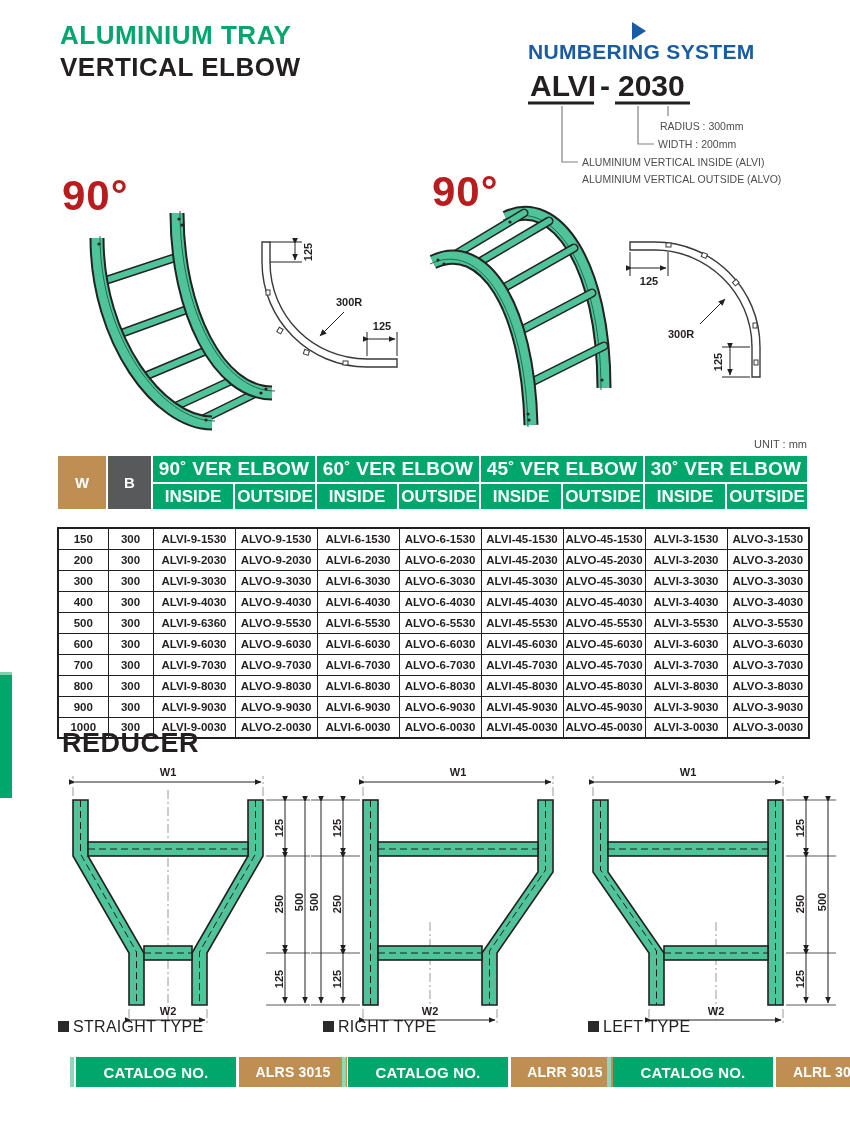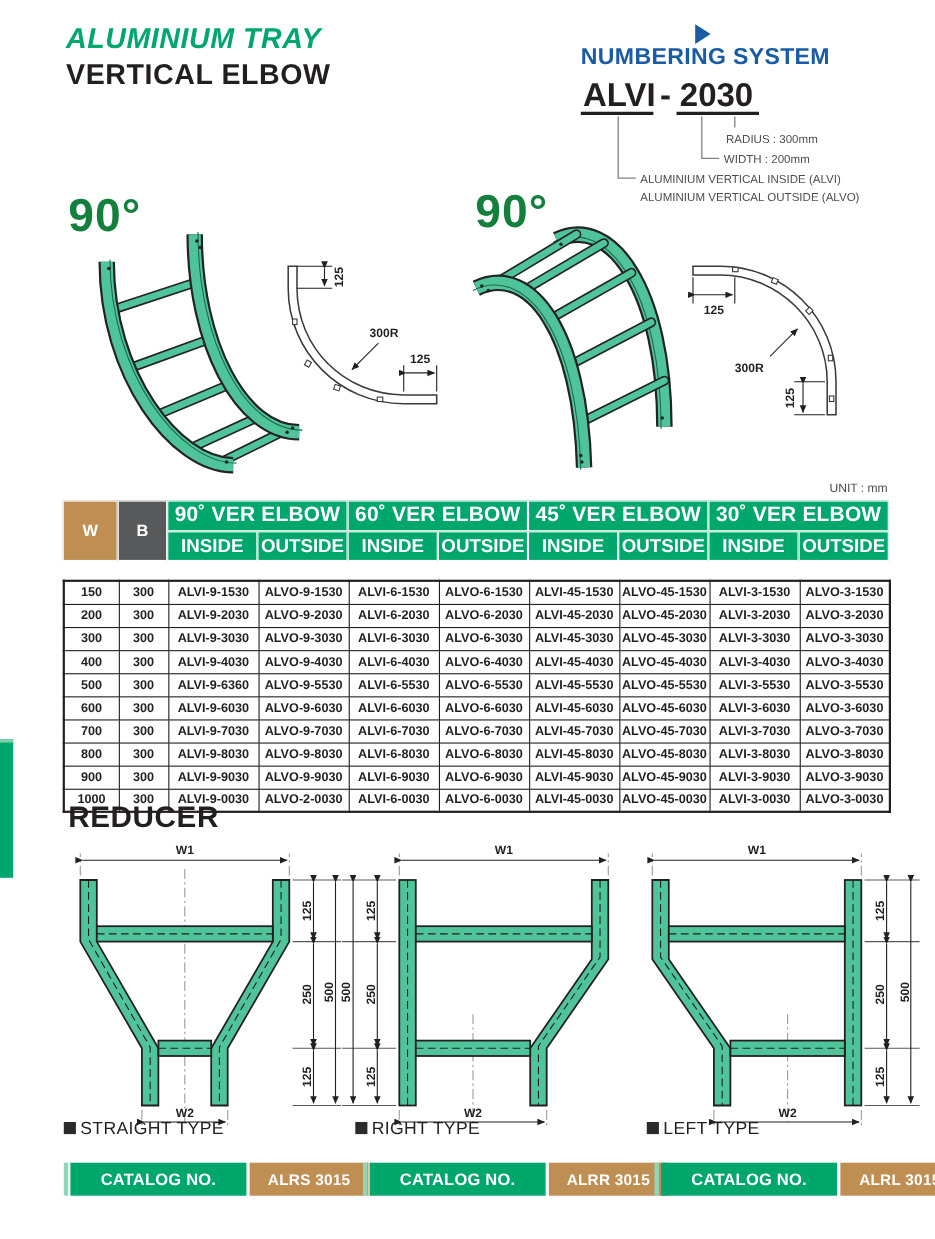--- a/index.html
+++ b/index.html
@@ -6,41 +6,41 @@
     --green:#00A76D; --ladder:#4FC39A; --tan:#BE8E53; --dark:#58595B;
     --blue:#1A5BA5; --ink:#231F20; --line:#6D6E71;
   }
   *{box-sizing:border-box; margin:0; padding:0;}
   body{
     width:850px; height:1126px; position:relative; background:#fff;
     font-family:"Liberation Sans", sans-serif; color:var(--ink); overflow:hidden;
   }
   .abs{position:absolute;}
   
-  .title1{left:60px; top:20px; font-size:26px; font-weight:bold; color:var(--green); letter-spacing:.5px;font-style:italic;}
+  .title1{left:60px; top:20px; font-size:26px; font-weight:bold; color:var(--green); letter-spacing:.5px;}
   .title2{left:60px; top:52px; font-size:26px; font-weight:bold; color:var(--ink); letter-spacing:.5px;}
   .numbering-head{left:528px; top:22px; font-size:21px; font-weight:bold; color:var(--blue); letter-spacing:.3px; display:flex; align-items:center;flex-direction:column;}
   .numbering-head .tri{width:0;height:0;border-left:14px solid var(--blue);border-top:9px solid transparent;border-bottom:9px solid transparent;margin-right:5px;}
-  .deg-label{font-size:42px; font-weight:bold; color:#15803d; letter-spacing:1px;}
+  .deg-label{font-size:42px; font-weight:bold; color:#b91c1c; letter-spacing:1px;}
   .unit-note{top:438px; right:43px; font-size:11px; color:#4d4d4f;}
   
   .tbl-wrap{left:57px; top:455px; width:752px;}
   .hdr-grid{display:grid; grid-template-columns:50px 45px repeat(8,82px); grid-template-rows:28px 27px;}
   .hcell{color:#fff; font-weight:bold; display:flex; align-items:center; justify-content:center; border:1.5px solid #fff;}
   .hcell.w{background:var(--tan); grid-row:1/3; font-size:15px;}
   .hcell.b{background:var(--dark); grid-row:1/3; font-size:15px;}
   .hcell.grp{background:var(--green); grid-column:span 2; font-size:19px; letter-spacing:.2px;}
   .hcell.sub{background:var(--green); font-size:17px;}
   table.data{border-collapse:collapse; table-layout:fixed; width:752px; margin-top:17px; border:2px solid var(--ink);}
   table.data td{border:1px solid var(--ink); height:21px; text-align:center; font-weight:bold; font-size:11.5px; padding:0;}
   
   .reducer-head{left:62px; top:728px; font-size:27px; font-weight:bold; letter-spacing:.5px;}
   .type-label{font-size:16px; font-weight:normal; letter-spacing:.3px;}
   .type-label .sq{display:inline-block; width:11px; height:11px; background:#2b2b2b; margin-right:4px;}
-  .cat-row{display:flex; align-items:center; height:30px;}
+  .cat-row{display:flex; align-items:center; height:30px;margin-left:12px;}
   .cat-sliver{width:4px; height:30px; background:#8ED7B8; margin-right:2px;}
   .cat-green{width:160px; height:30px; background:var(--green); color:#fff; font-weight:bold; font-size:15px; display:flex; align-items:center; justify-content:center; margin-right:3px; letter-spacing:.2px;}
   .cat-tan{width:108px; height:30px; background:var(--tan); color:#fff; font-weight:bold; font-size:14px; display:flex; align-items:center; justify-content:center; letter-spacing:.2px;}
   .edge-bar{left:0; top:672px; width:12px; height:126px; background:var(--green); border-top:3px solid #7FD0AC;}
   svg text{font-family:"Liberation Sans", sans-serif;}
   .dimtxt{font-size:11px; fill:var(--ink); font-weight:bold;}
   .smalltxt{font-size:10.5px; fill:#4d4d4f;}
   .codetxt{font-size:30px; font-weight:bold; fill:var(--ink);}
 </style>
 </head>

